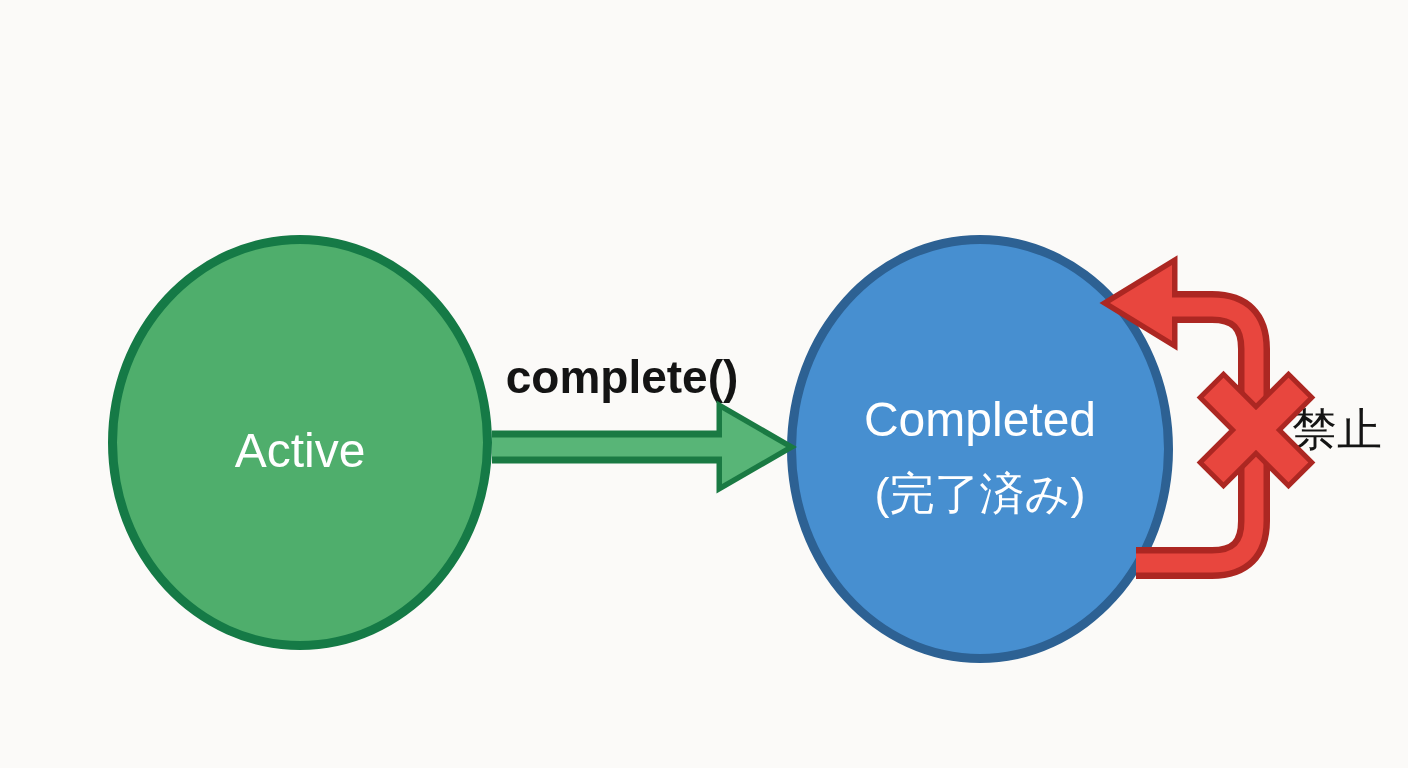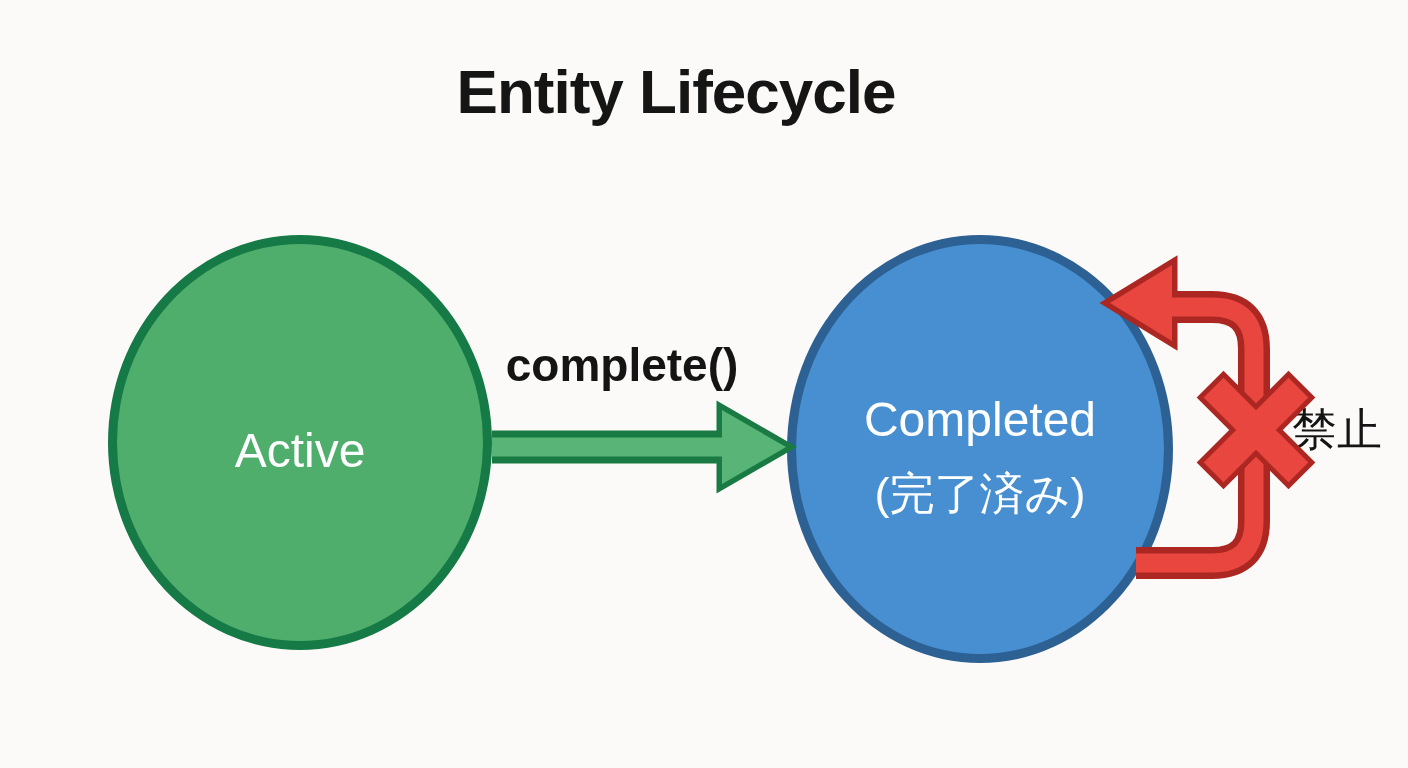--- a/index.html
+++ b/index.html
@@ -88,32 +88,31 @@
     left: 0;
     top: 0;
     pointer-events: none;
   }
 </style>
 </head>
 <body>
 
 <div class="stage" style="background-color: rgb(251, 250, 248);">
 
-  <h1 class="page-title">Entity Lifecycle</h1>
 
   <div class="state state-active" style="background-color: rgb(79, 174, 108); border-color: rgb(21, 122, 70); color: rgb(255, 255, 255);">
     <div class="state-label">Active</div>
   </div>
 
   <div class="state state-completed" style="background-color: rgb(71, 143, 208); border-color: rgb(45, 97, 147); color: rgb(255, 255, 255);">
     <div class="state-label">Completed</div>
     <div class="state-sublabel">(完了済み)</div>
   </div>
 
-  <div class="edge-label" style="color: rgb(20, 20, 20);">complete()</div>
+  <div class="edge-label" style="color: rgb(20, 20, 20); margin-top: 12px;">complete()</div>
 
   <div class="forbidden-label" style="color: rgb(20, 20, 20);">禁止</div>
 
   <svg class="overlay" width="1408" height="768" viewBox="0 0 1408 768">
 
     <g>
       <path d="M492 447 H722" fill="none" stroke-width="33" stroke="#1A7A43"></path>
       <polygon points="786,447 722,410 722,484" stroke-width="11" stroke-linejoin="miter" paint-order="stroke" fill="#58B577" stroke="#1A7A43"></polygon>
       <path d="M492 447 H726" fill="none" stroke-width="19" stroke="#58B577"></path>
     </g>

